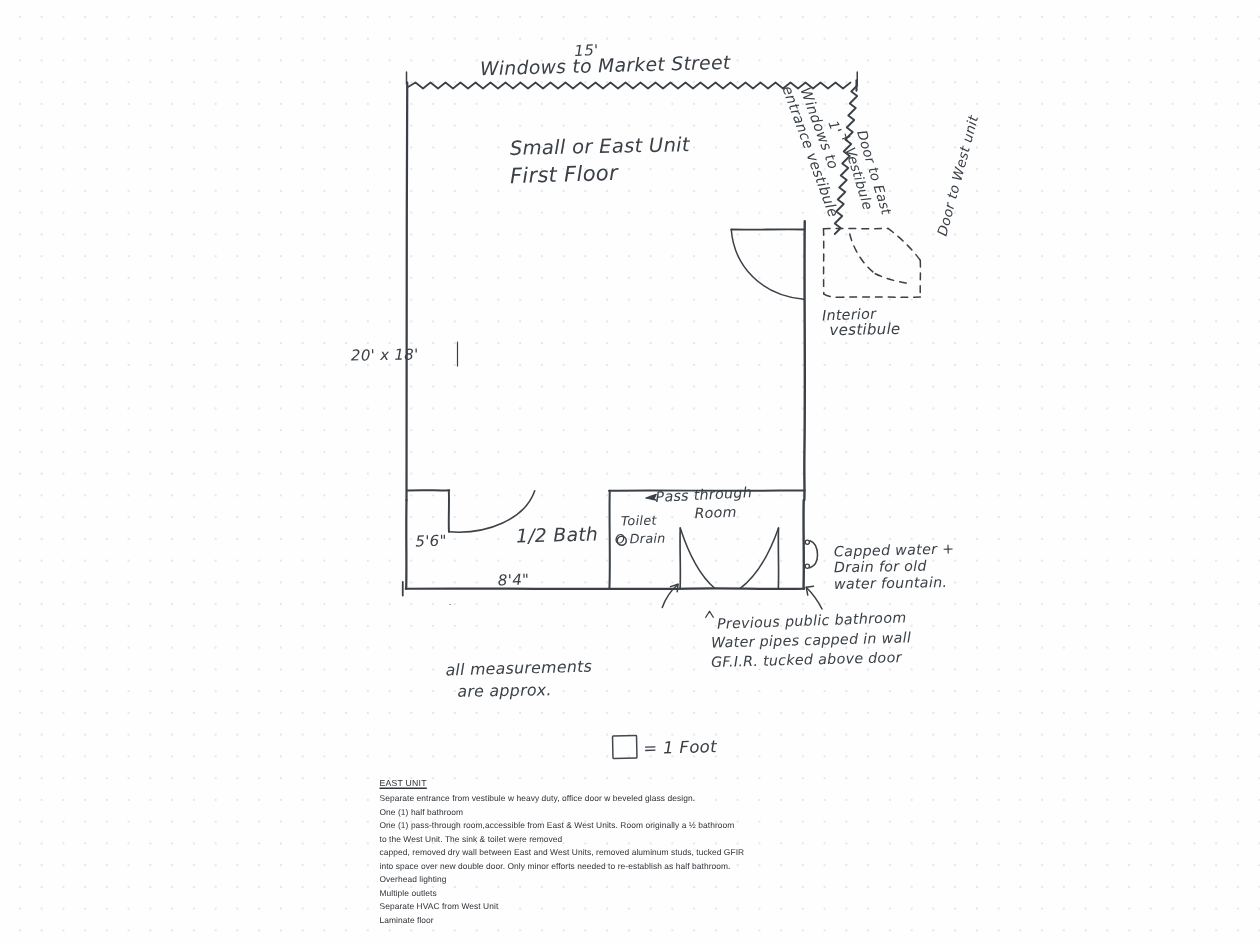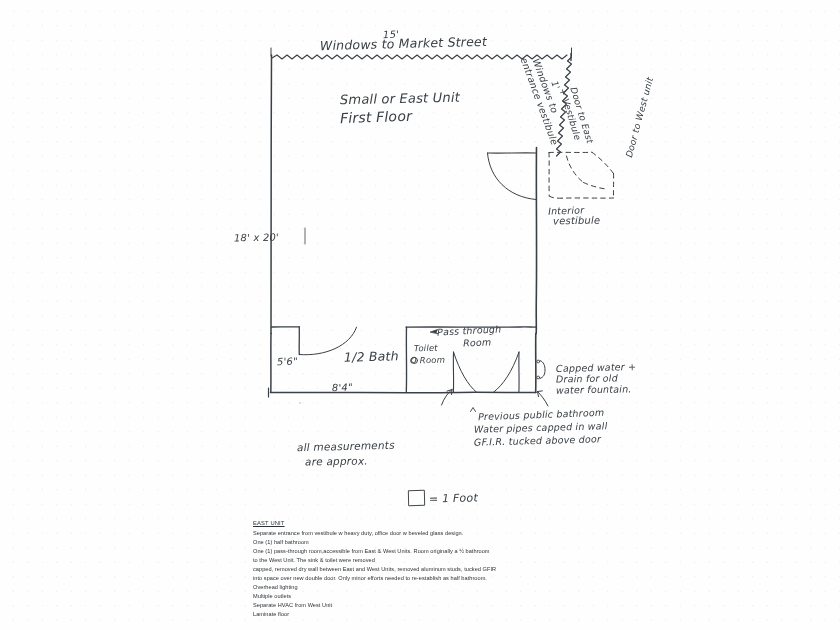--- a/index.html
+++ b/index.html
@@ -178,30 +178,30 @@
   <div class="ann hw" style="left:551px; top:80px; font-size:9px; transform:rotate(70deg);">1'</div>
 
   <div class="ann hw skew" style="left:578px; top:86px; font-size:9px; transform:rotate(73deg);">Door to East</div>
   <div class="ann hw skew" style="left:567px; top:87px; font-size:9px; transform:rotate(73deg);">+ Vestibule</div>
 
   <div class="ann hw skew" style="left:624px; top:156px; font-size:9px; transform:rotate(-75deg);">Door to West unit</div>
 
   <div class="ann hw" style="left:548px; top:205px; font-size:9.5px; transform:rotate(-2deg);">Interior</div>
   <div class="ann hw" style="left:553px; top:215px; font-size:10px; transform:rotate(-1deg);">vestibule</div>
 
-  <div class="ann hw" style="left:234px; top:232px; font-size:10px; transform:rotate(-1deg);">18' x 20'</div>
+  <div class="ann hw" style="left:234px; top:232px; font-size:10px; transform:rotate(-1deg);">20' x 18'</div>
 
   <div class="ann hw" style="left:277px; top:356px; font-size:10px; transform:rotate(-1.5deg);">5'6"</div>
 
   <div class="ann hw" style="left:344px; top:350px; font-size:12.5px; transform:rotate(-1.5deg);">1/2 Bath</div>
 
   <div class="ann hw" style="left:332px; top:382px; font-size:10px; transform:rotate(-2deg);">8'4"</div>
 
   <div class="ann hw" style="left:414px; top:343px; font-size:8.5px; transform:rotate(-1.5deg);">Toilet</div>
-  <div class="ann hw" style="left:410px; top:355px; font-size:8.5px; transform:rotate(-1deg);">O Room</div>
+  <div class="ann hw" style="left:410px; top:355px; font-size:8.5px; transform:rotate(-1deg);">O Drain</div>
 
   <div class="ann hw" style="left:437px; top:325px; font-size:9.5px; transform:rotate(-3deg);">Pass through</div>
   <div class="ann hw" style="left:463px; top:337px; font-size:9.5px; transform:rotate(-2deg);">Room</div>
 
   <div class="ann hw" style="left:556px; top:362px; font-size:9.5px; transform:rotate(-1.5deg);">Capped water +</div>
   <div class="ann hw" style="left:556px; top:373px; font-size:9.5px; transform:rotate(-1deg);">Drain for old</div>
   <div class="ann hw" style="left:556px; top:384px; font-size:9.5px; transform:rotate(-1deg);">water fountain.</div>
 
   <div class="ann hw" style="left:478px; top:409px; font-size:9.5px; transform:rotate(-2deg);">Previous public bathroom</div>
   <div class="ann hw" style="left:474px; top:422px; font-size:9.5px; transform:rotate(-1.5deg);">Water pipes capped in wall</div>

